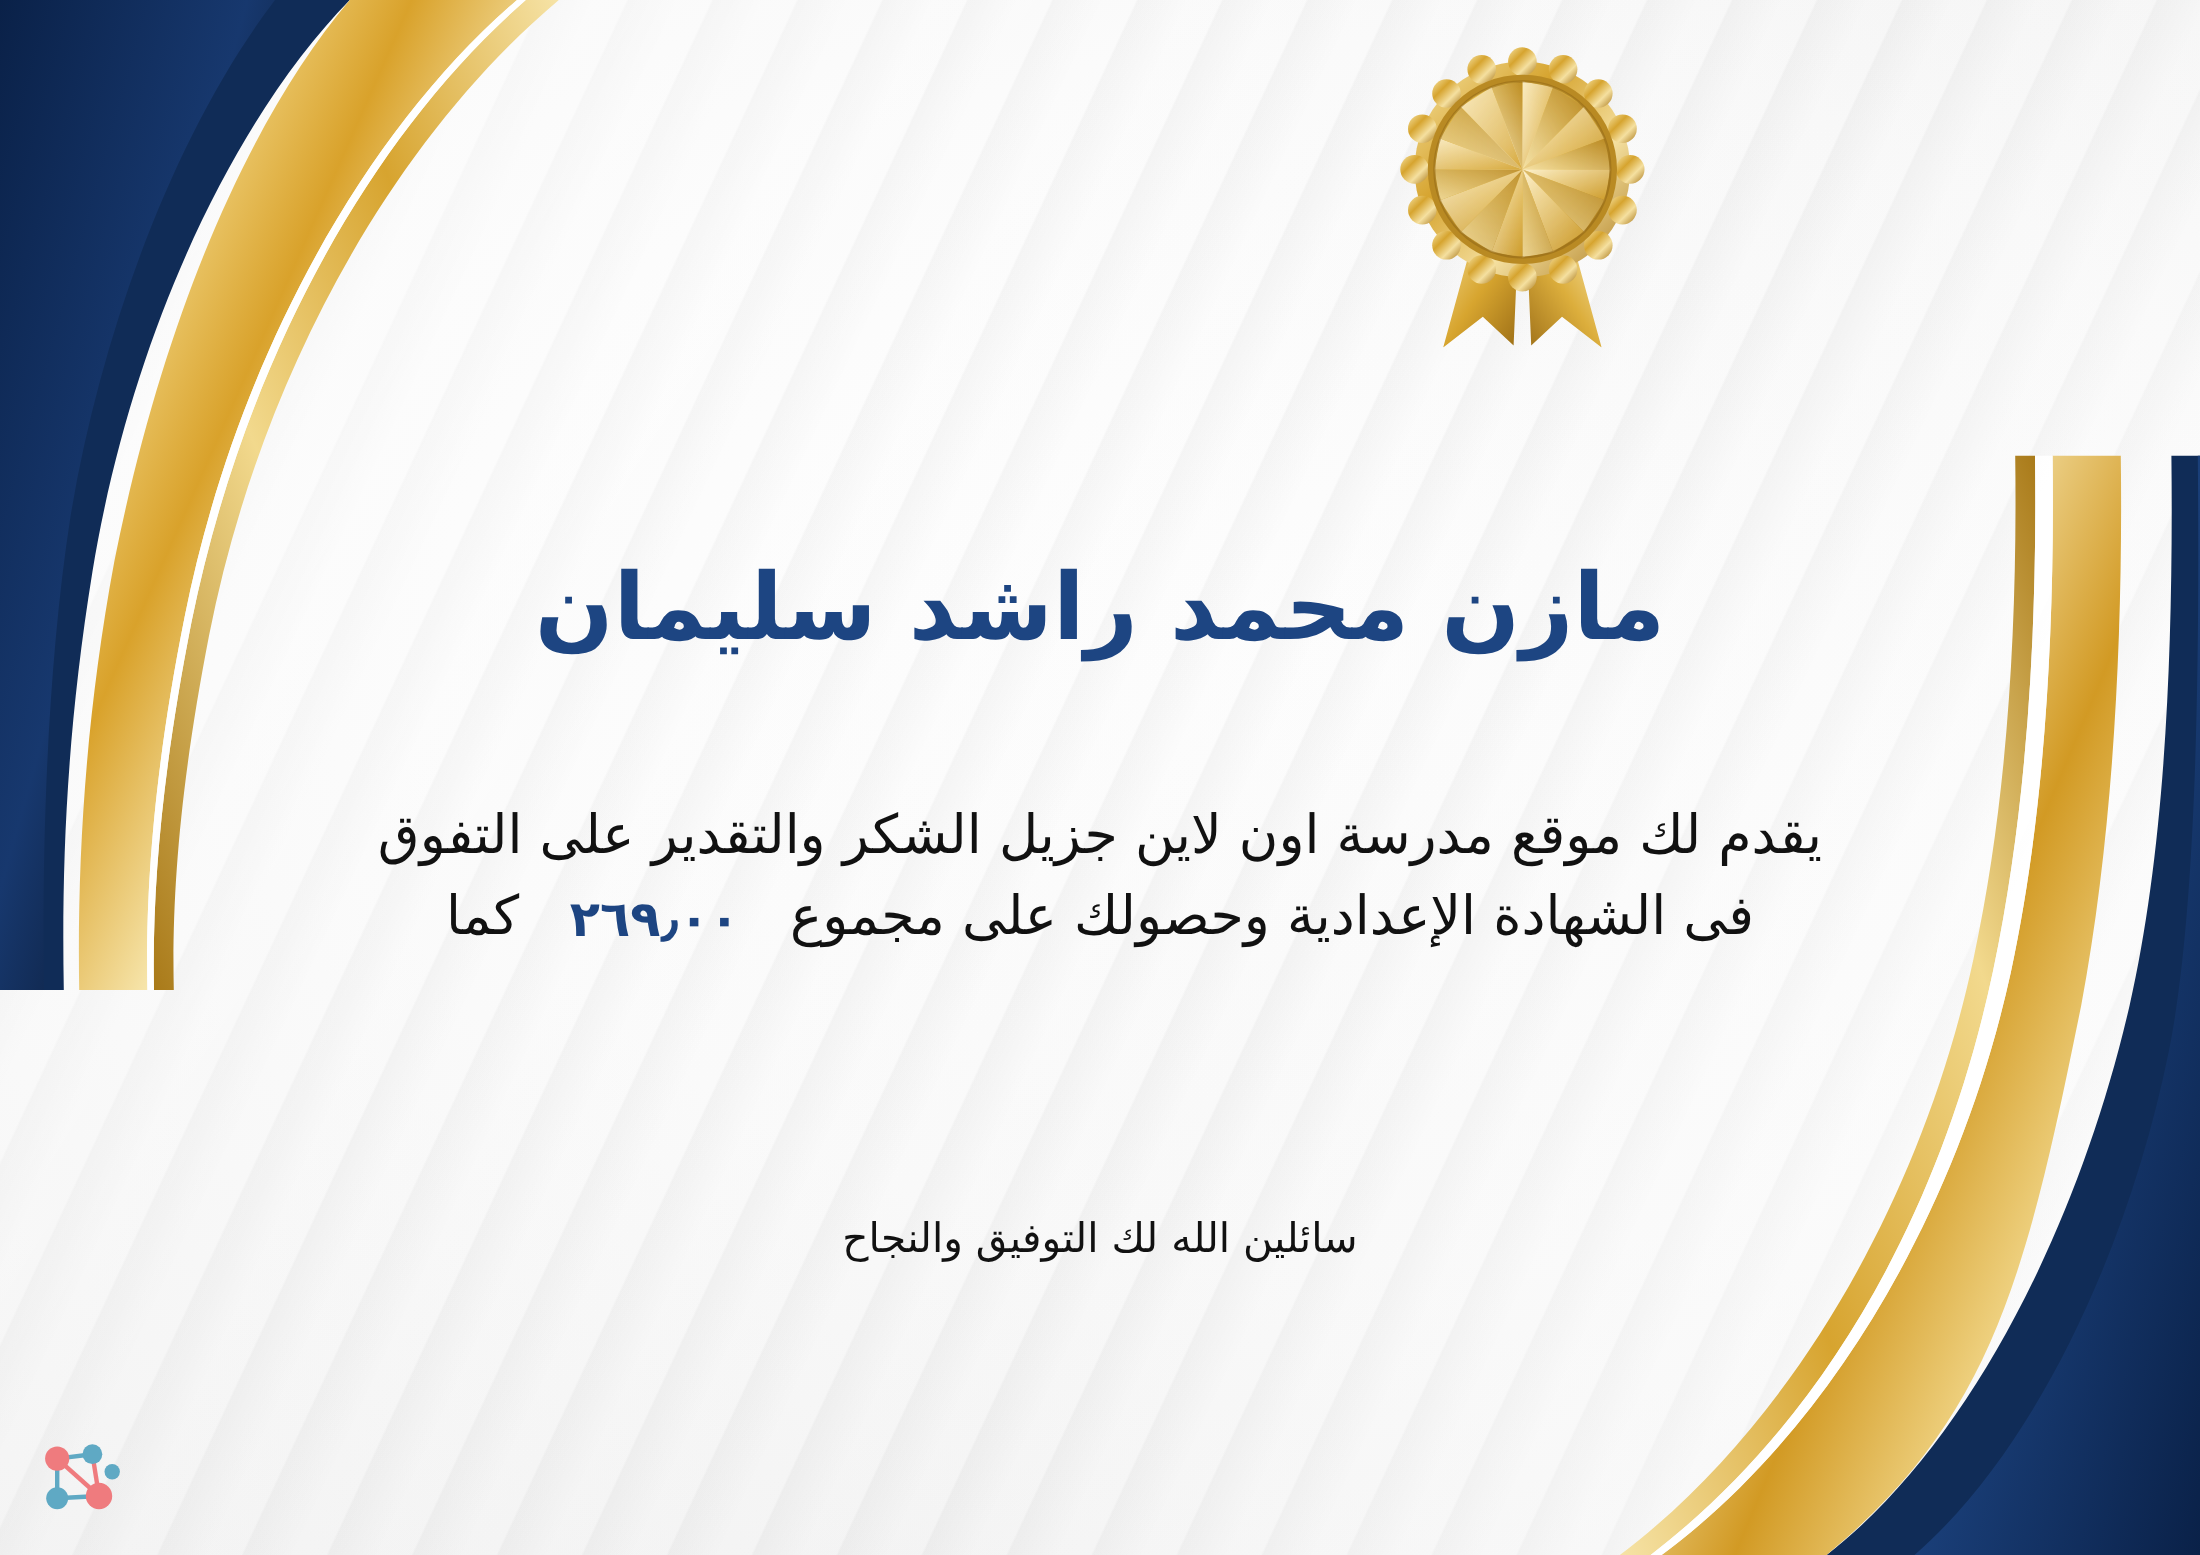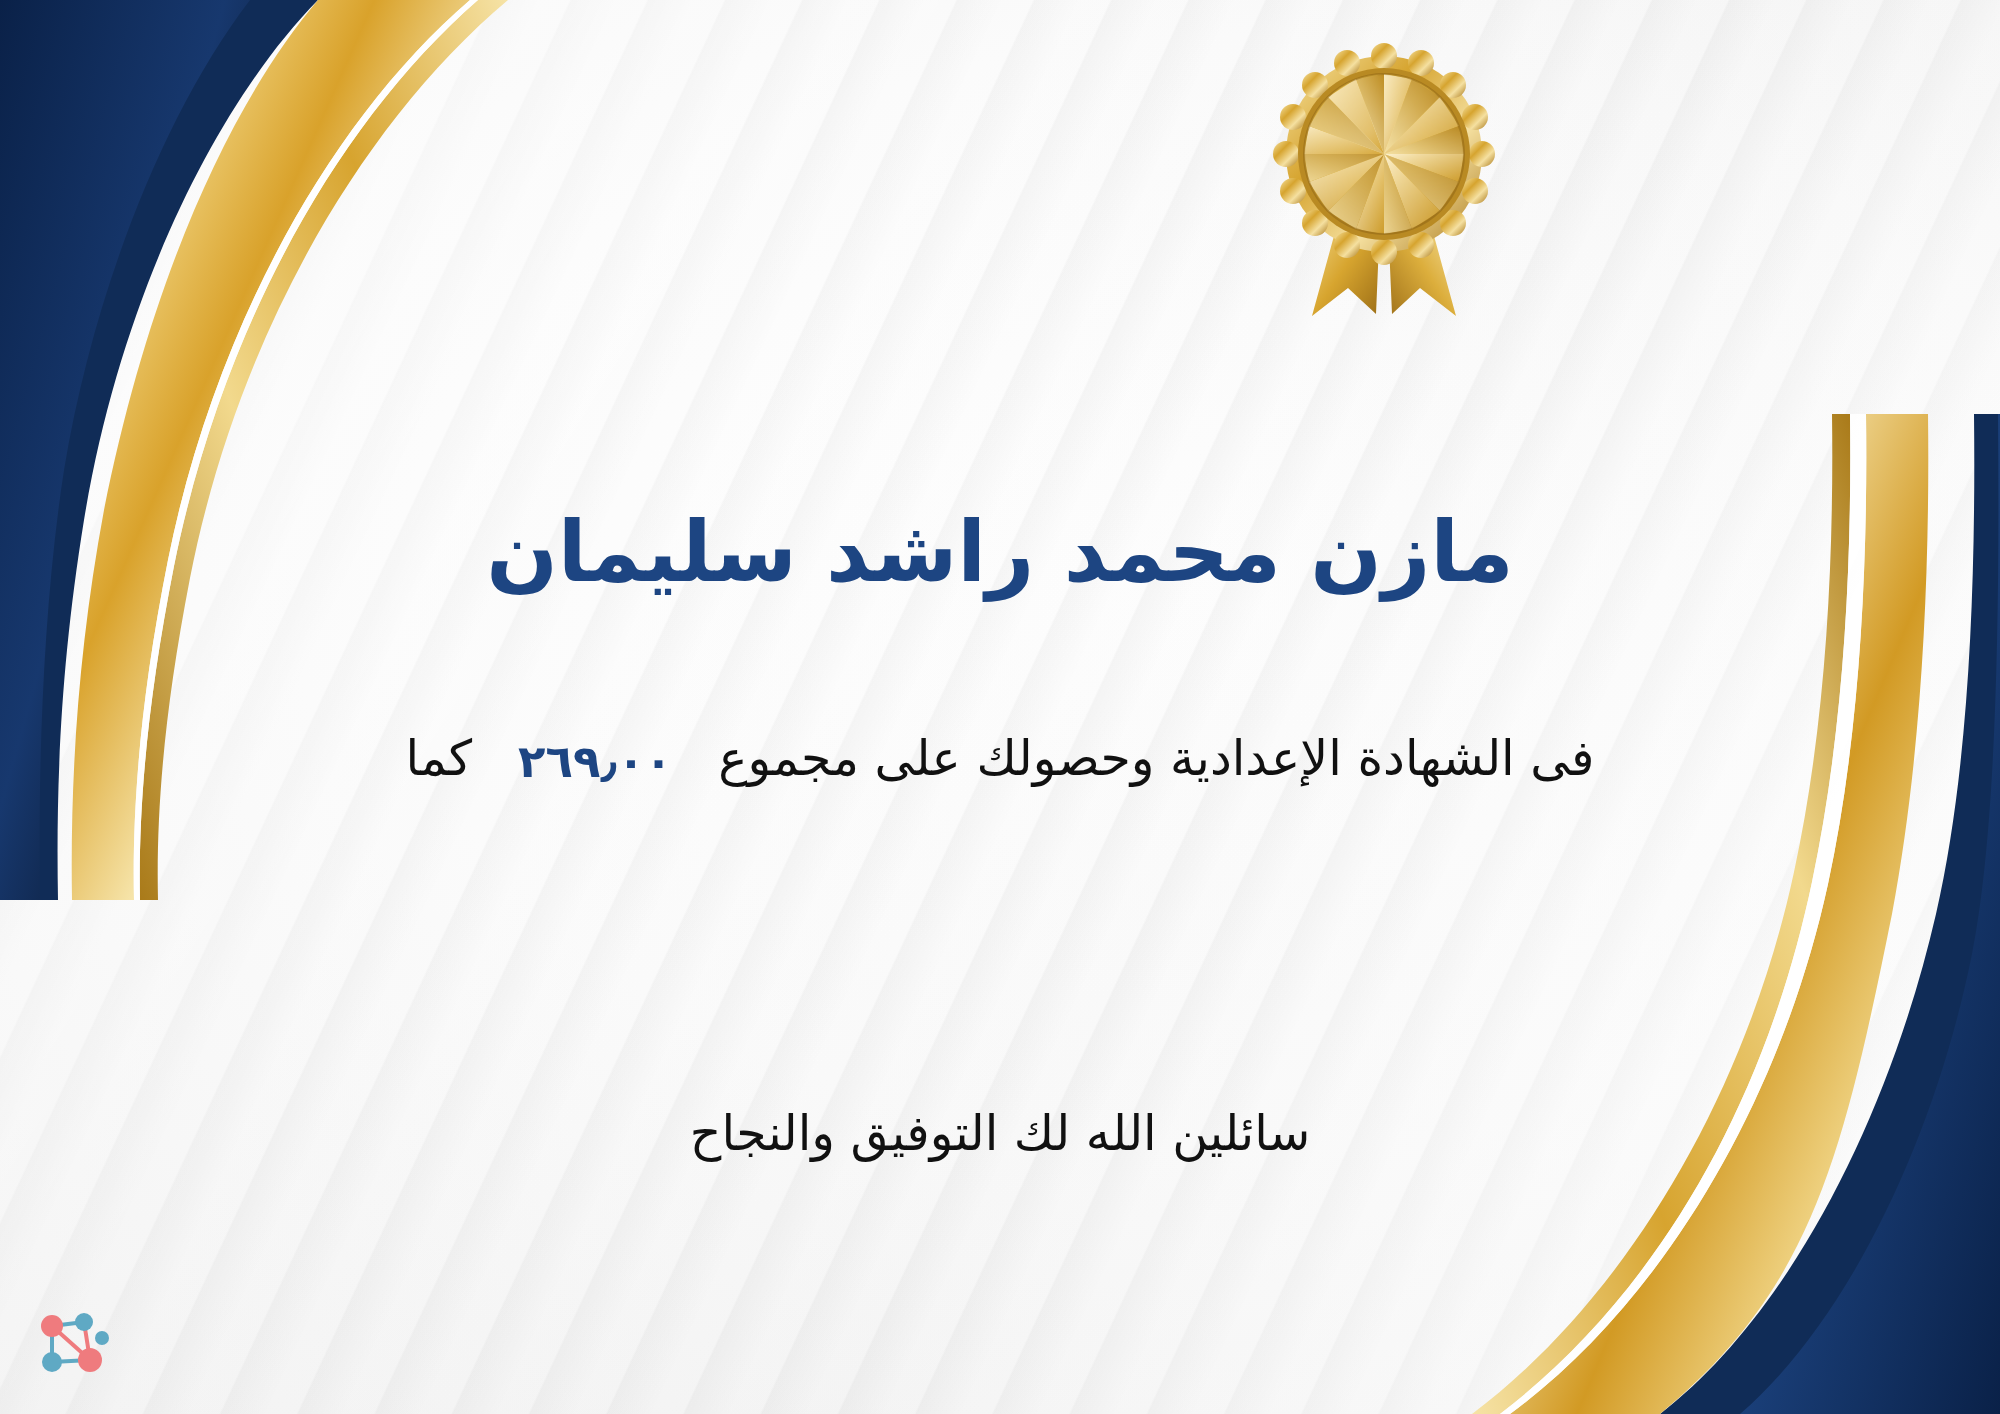--- a/index.html
+++ b/index.html
@@ -87,21 +87,21 @@
     color:#1d4582;
     font-weight:700;
     font-size:45px;
     padding:0 46px;
     letter-spacing:1px;
     vertical-align:-2px;
     margin-top:41px;
   }
   #closing{
     top:1100px;
-    font-size:49px;
+    font-size:37px;
     line-height:1.4;
     color:#111111;
   }
 
   
   #brand{
     position:absolute;
     left:22px;bottom:22px;
     display:flex;
     flex-direction:row-reverse;
@@ -299,20 +299,21 @@
         <path d="M0,0 L-28,-75 L0,-80 Z" fill="url(#ray2)"></path>
       </g>
       <circle r="80" fill="none" stroke="#8d6413" stroke-width="2" opacity="0.5"></circle>
     </g>
   </svg>
 
 
   <div class="center-col" id="recipient">مازن محمد راشد سليمان</div>
 
   <div class="center-col" id="body">
+    <span class="line">يقدم لك موقع مدرسة اون لاين جزيل الشكر  والتقدير على التفوق</span>
     <span class="line"><span>فى الشهادة الإعدادية وحصولك على مجموع</span><span class="score">٢٦٩٫٠٠</span><span>كما</span></span>
   </div>
 
   <div class="center-col" id="closing">سائلين الله لك التوفيق  والنجاح</div>
 
   <div id="brand">
     <svg id="brand-mark" viewBox="0 0 92 92">
       <line x1="30" y1="26" x2="62" y2="22" stroke="#5fa9c4" stroke-width="4"></line>
       <line x1="30" y1="26" x2="30" y2="62" stroke="#5fa9c4" stroke-width="4"></line>
       <line x1="30" y1="62" x2="68" y2="60" stroke="#5fa9c4" stroke-width="4"></line>

